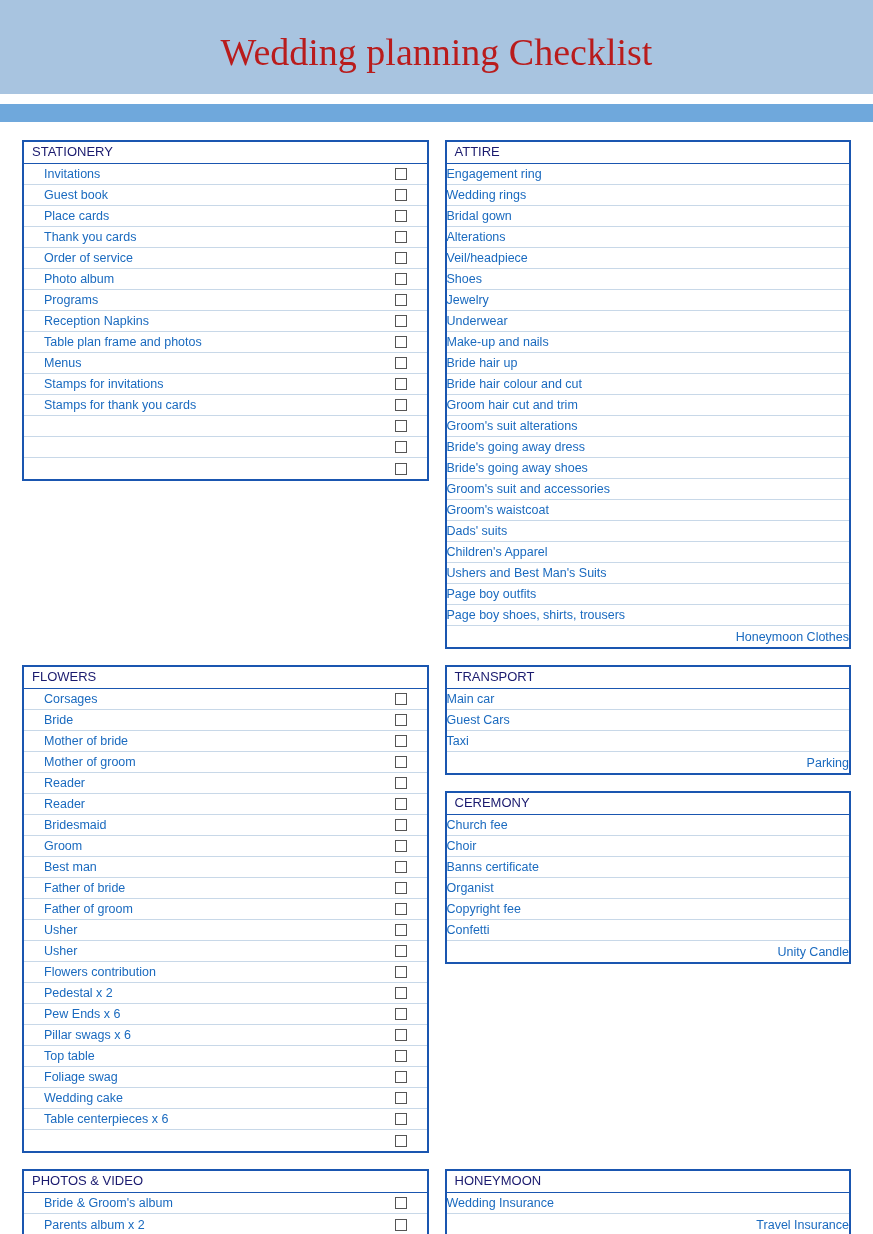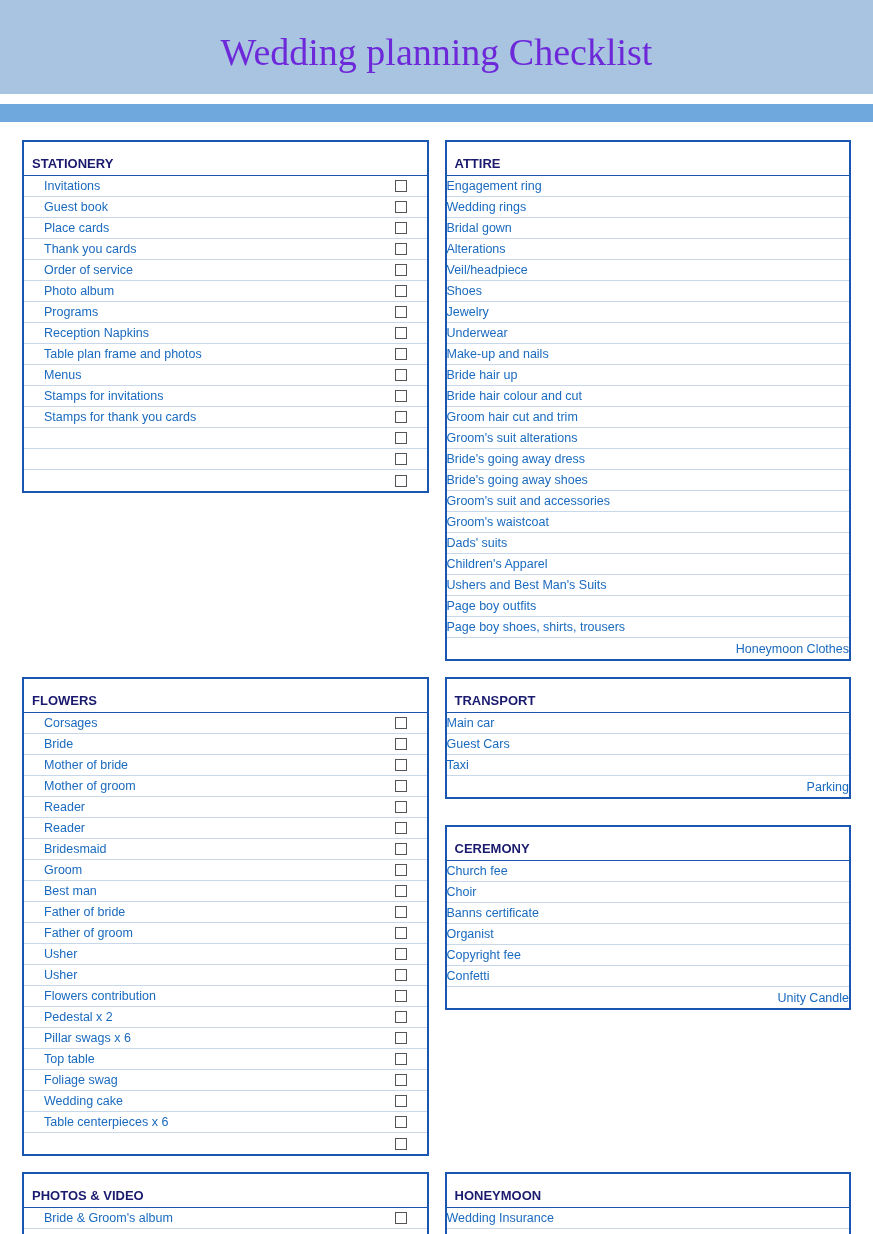--- a/index.html
+++ b/index.html
@@ -9,21 +9,21 @@
       width: 873px;
       min-height: 1234px;
     }
     .header {
       background: #a8c4e0;
       padding: 30px 20px 20px;
       text-align: center;
     }
     .header h1 {
       font-size: 38px;
-      color: #6d28d9;
+      color: #b91c1c;
       font-weight: normal;
       font-family: Georgia, serif;
     }
     .header-stripe {
       background: #6fa8dc;
       height: 18px;
       margin-top: 10px;
     }
     .content {
       padding: 18px 22px;
@@ -32,23 +32,23 @@
       gap: 16px;
       align-items: start;
     }
     .section {
       border: 2px solid #1a56b0;
       background: #fff;
     }
     .section-title {
       background: #fff;
       color: #1a1a6e;
-      font-weight: bold;
+      font-weight: normal;
       font-size: 13px;
-      padding: 14px 8px 4px;
+      padding: 2px 8px 4px;
       border-bottom: 1.5px solid #1a56b0;
     }
     .section-item {
       display: flex;
       align-items: center;
       justify-content: space-between;
       padding: 2px 20px;
       border-bottom: 1px solid #c8d8e8;
       min-height: 21px;
     }
@@ -290,20 +290,24 @@
         </div>
         <div class="section-item">
           <span class="item-label">Flowers contribution</span>
           <div class="checkbox"></div>
         </div>
         <div class="section-item">
           <span class="item-label">Pedestal x 2</span>
           <div class="checkbox"></div>
         </div>
         <div class="section-item">
+          <span class="item-label">Pew Ends x 6</span>
+          <div class="checkbox"></div>
+        </div>
+        <div class="section-item">
           <span class="item-label">Pillar swags x 6</span>
           <div class="checkbox"></div>
         </div>
         <div class="section-item">
           <span class="item-label">Top table</span>
           <div class="checkbox"></div>
         </div>
         <div class="section-item">
           <span class="item-label">Foliage swag</span>
           <div class="checkbox"></div>
@@ -316,21 +320,21 @@
           <span class="item-label">Table centerpieces x 6</span>
           <div class="checkbox"></div>
         </div>
         <div class="section-item">
           <span class="item-label"></span>
           <div class="checkbox"></div>
         </div>
       </div>
   </div>
 
-  <div style="display:flex;flex-direction:column;gap:26px;">
+  <div style="display:flex;flex-direction:column;gap:16px;">
 
     <div class="section">
       <div class="section-title">TRANSPORT</div>
       <div id="transport-items">
           <div class="no-checkbox">
             <span class="item-label-nocheck">Main car</span>
           </div>
           <div class="no-checkbox">
             <span class="item-label-nocheck">Guest Cars</span>
           </div>

